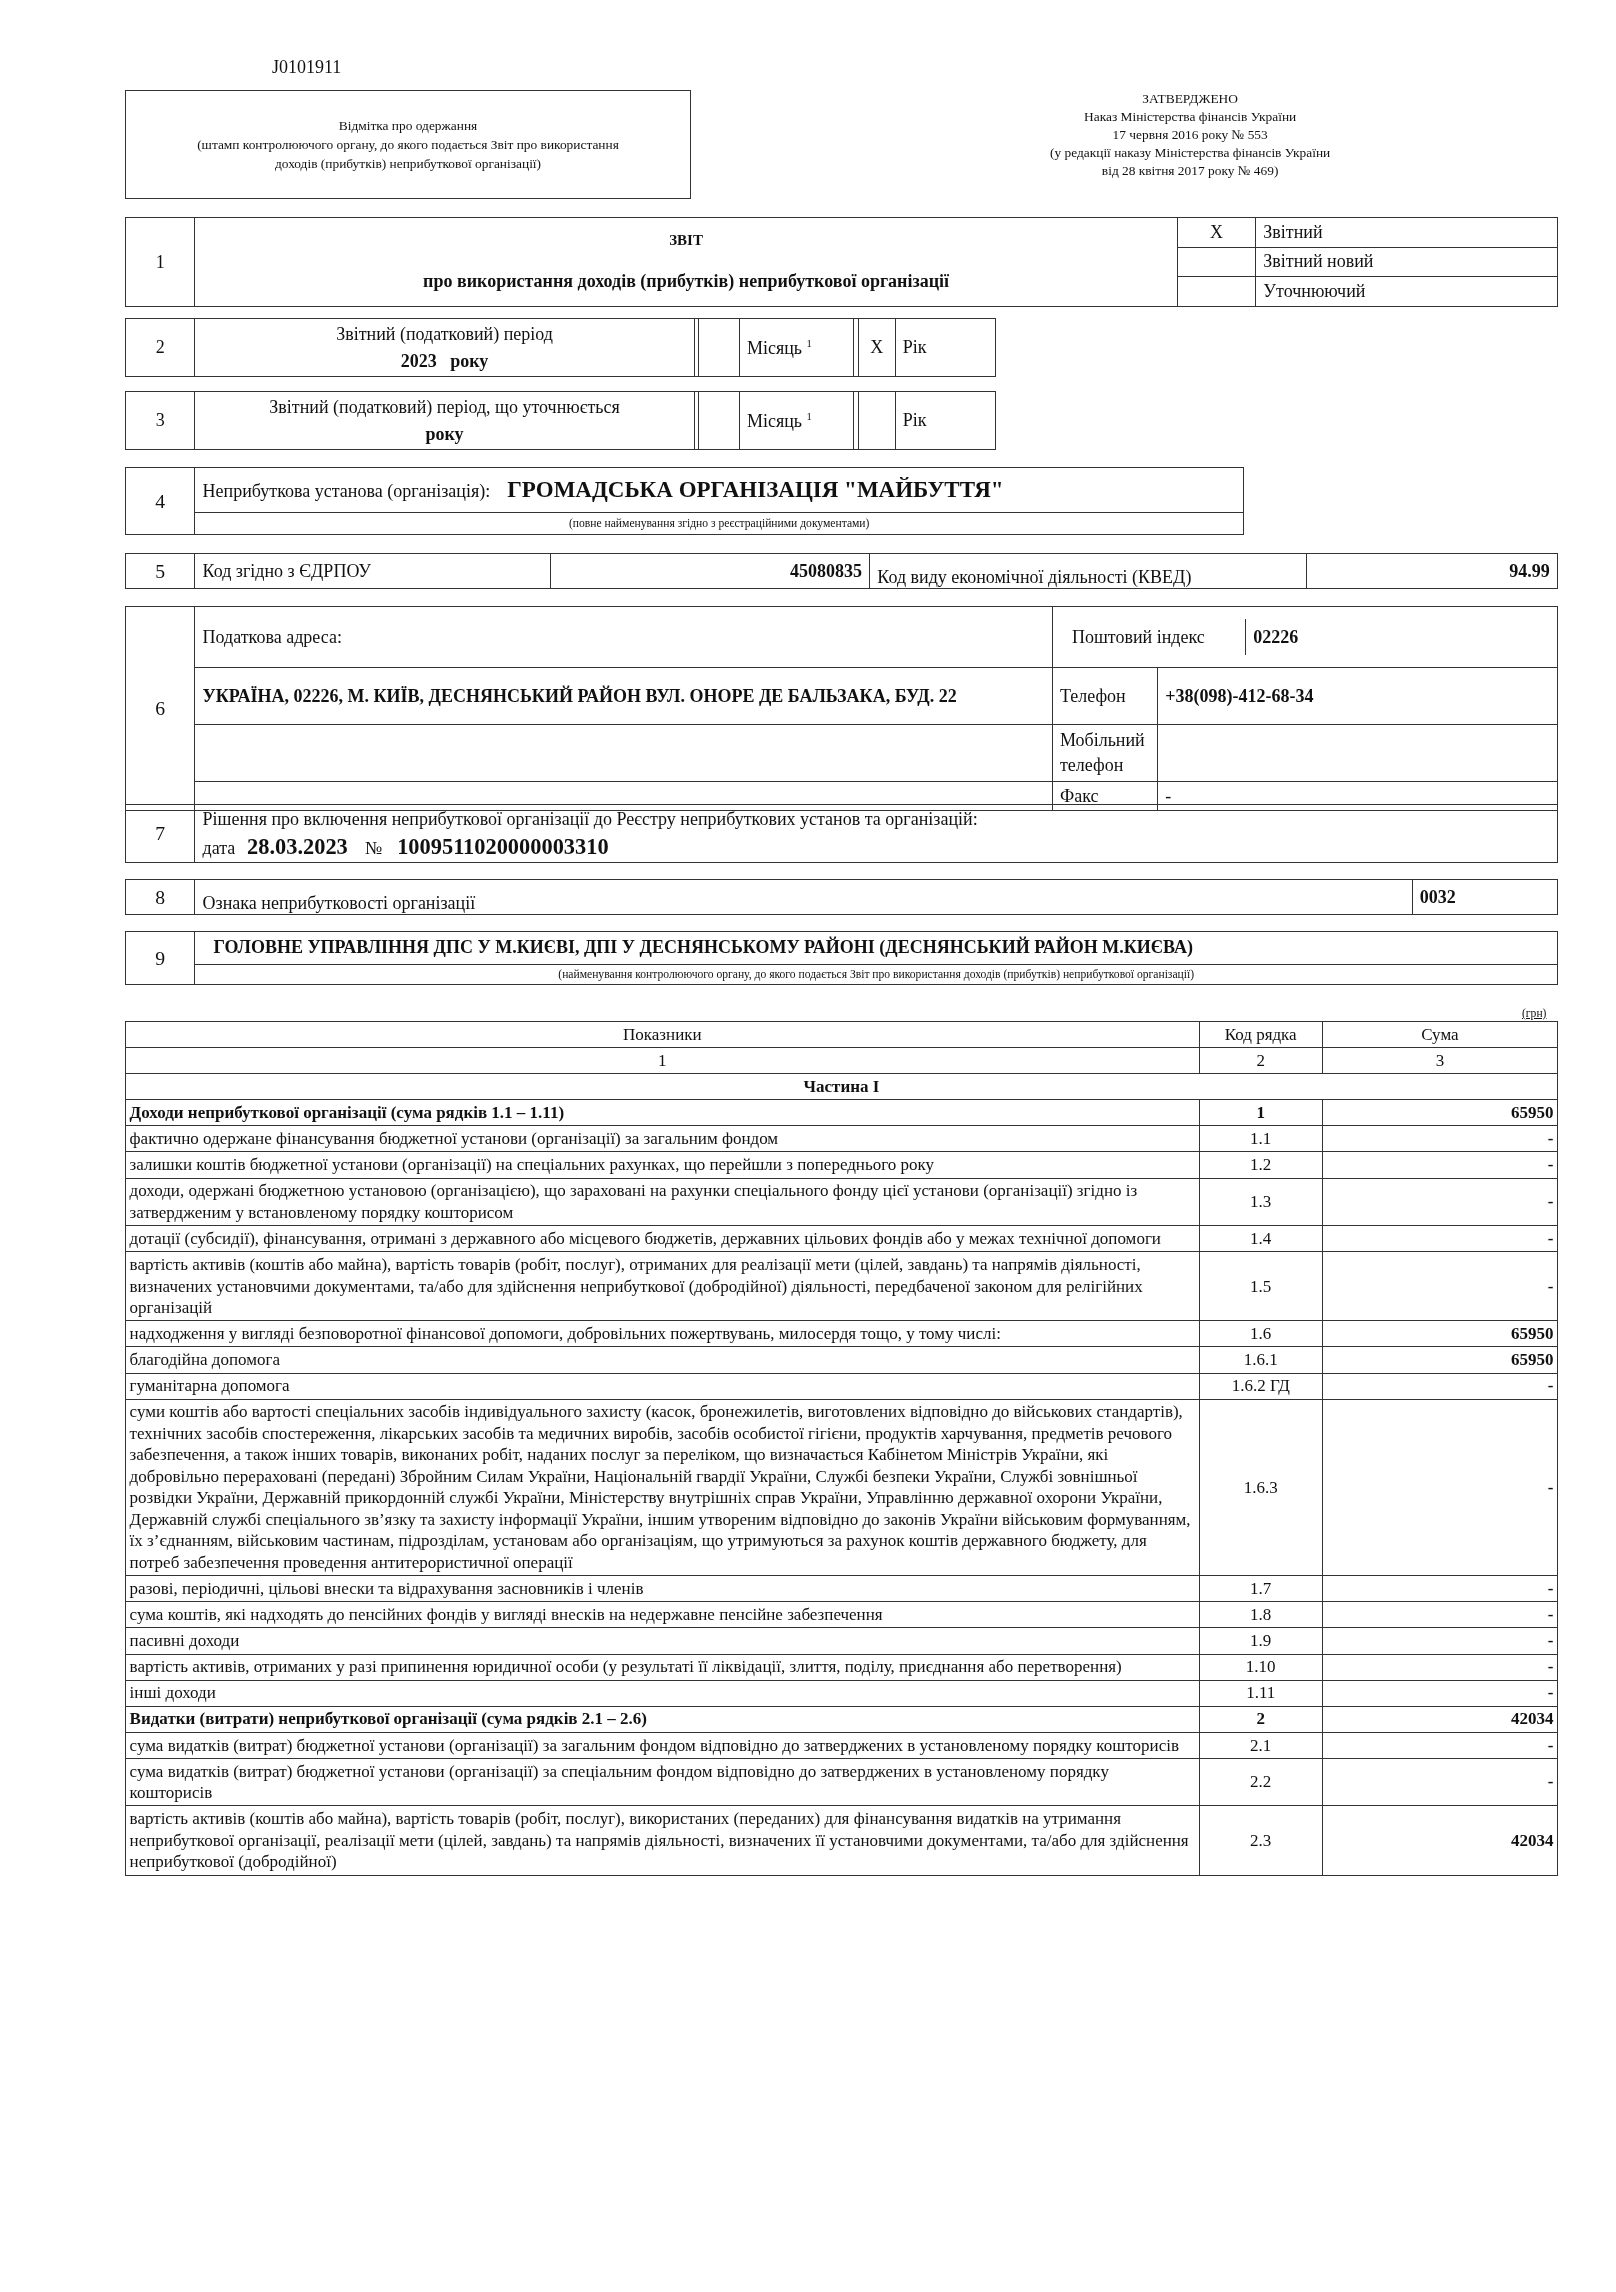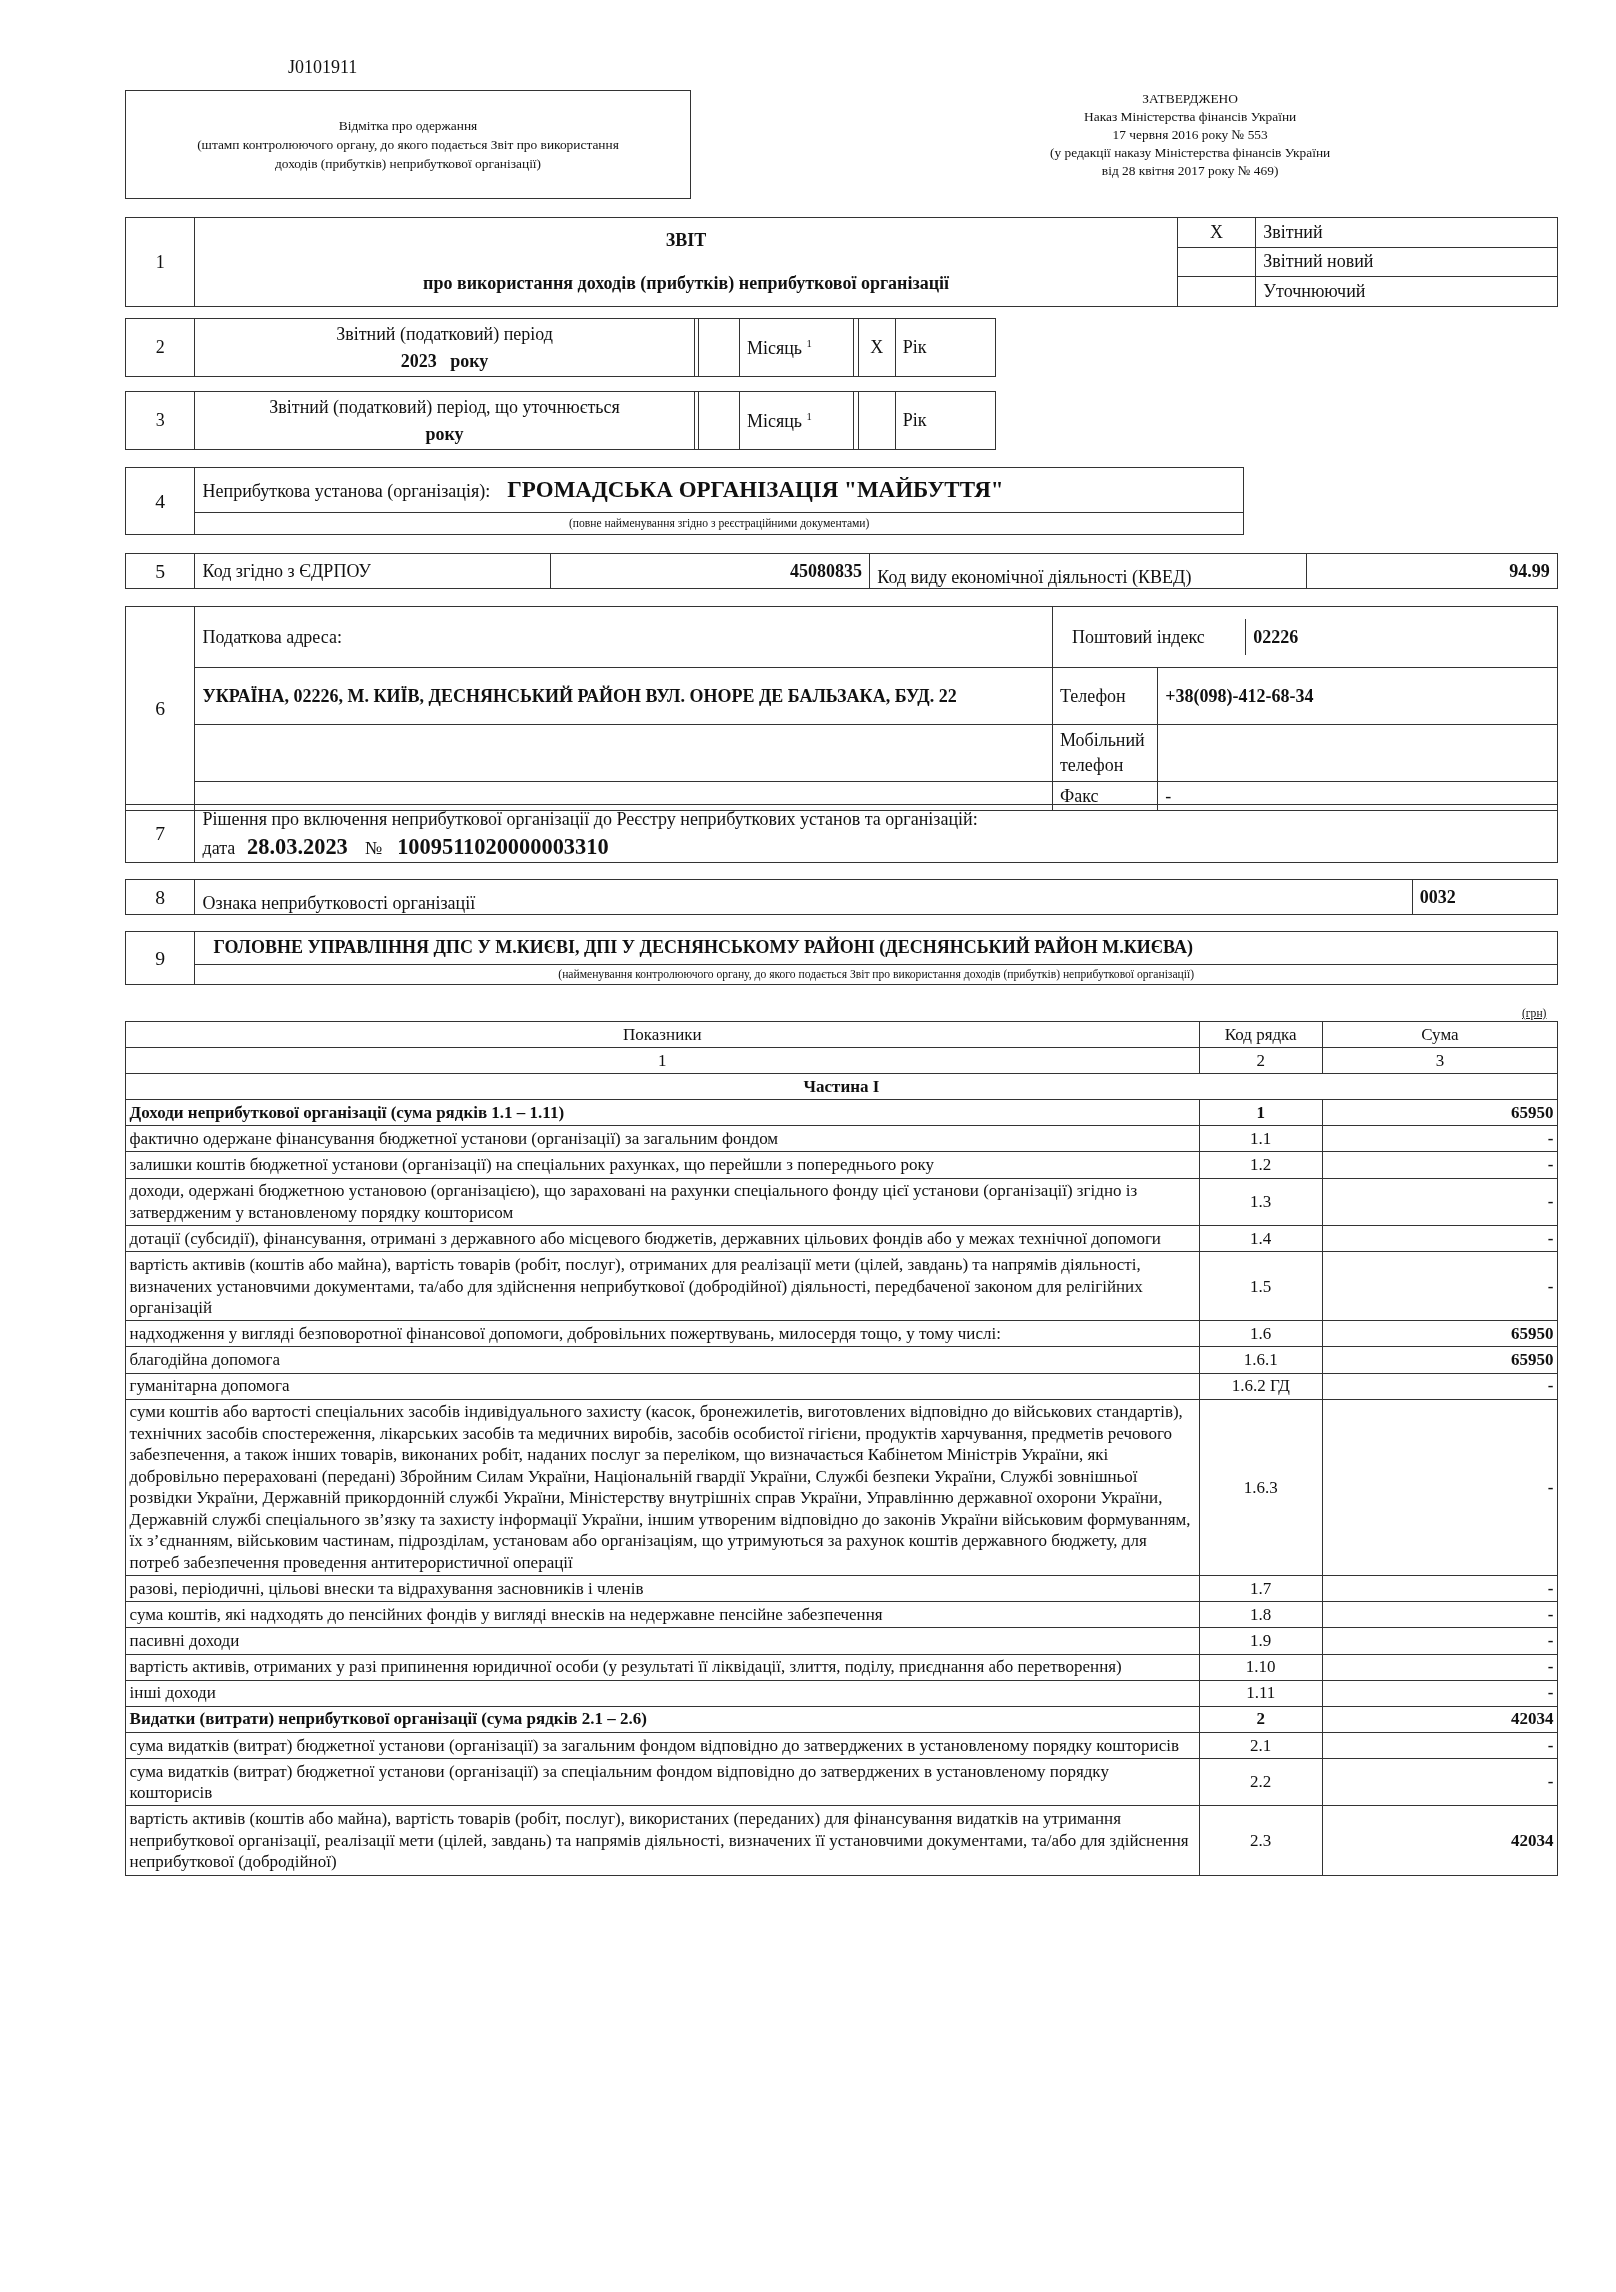--- a/index.html
+++ b/index.html
@@ -8,21 +8,21 @@
     font-family: "Liberation Serif", "DejaVu Serif", serif; color: #111;
   }
   .abs { position: absolute; }
   table { border-collapse: collapse; }
   td { border: 1.8px solid #333; padding: 0 7.2px; vertical-align: middle; }
   .b { font-weight: bold; }
   .c { text-align: center; }
   .r { text-align: right; }
   .num { text-align: center; width: 54px; font-size: 19.7px; }
 
-  #formcode { left: 288px; top: 57px; font-size: 18px; }
+  #formcode { left: 272px; top: 57px; font-size: 18px; }
   #stampbox { left: 125px; top: 90px; width: 564px; height: 107px; border: 1.8px solid #333;
     display: flex; flex-direction: column; align-items: center; justify-content: center; font-size: 13.4px; line-height: 19px; text-align: right; }
   #approved { left: 1050px; top: 90px; font-size: 13.4px; line-height: 18px; text-align: center; }
 
   #b1 { left: 125px; top: 217px; width: 1433px; height: 90px; }
   #b1 td { font-size: 18px; }
   #b2 { left: 125px; top: 318px; width: 871px; height: 59px; }
   #b3 { left: 125px; top: 391px; width: 871px; height: 59px; }
   #b2 td, #b3 td { font-size: 18px; }
   #b4 { left: 125px; top: 467px; width: 1119px; height: 68px; }
@@ -57,21 +57,21 @@
   <div>17 червня 2016 року № 553</div>
   <div>(у редакції наказу Міністерства фінансів України</div>
   <div>від 28 квітня 2017 року № 469)</div>
 </div>
 
 <table id="b1" class="abs">
   <tbody>
       <tr style="height:29.6px">
     <td rowspan="3" class="num">1</td>
     <td rowspan="3" class="c b" style="width:967px">
-      <div style="font-size:18px;margin-bottom:22px">ЗВІТ</div>
+      <div style="font-size:15px;margin-bottom:22px">ЗВІТ</div>
       <div>про використання доходів (прибутків) неприбуткової організації</div>
     </td>
     <td class="c" style="width:63px">X</td>
     <td>Звітний</td>
   </tr>
   <tr style="height:29.6px">
     <td class="c"></td>
     <td>Звітний новий</td>
   </tr>
   <tr style="height:29.6px">

